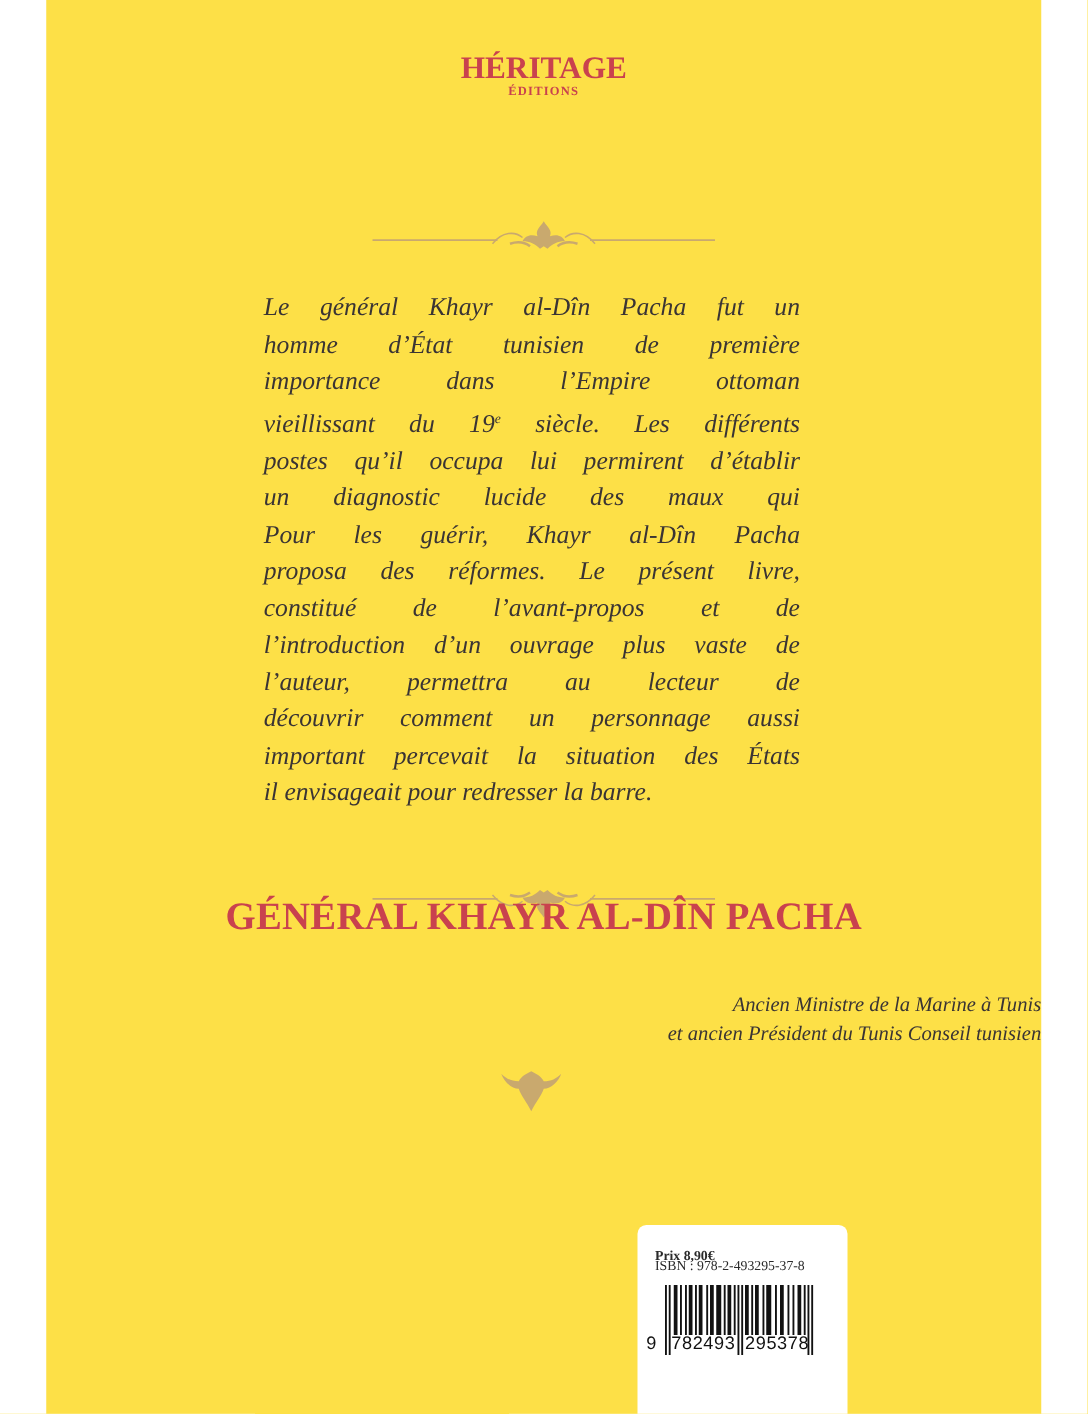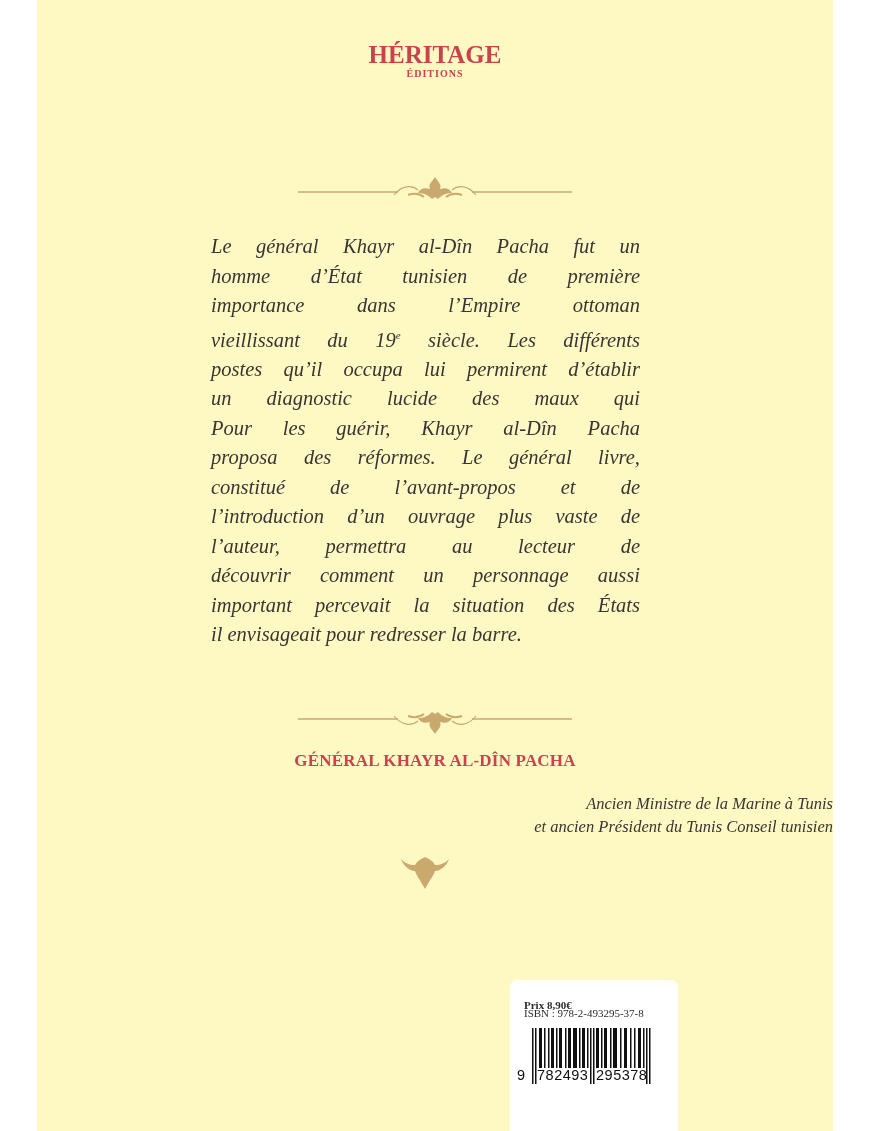--- a/index.html
+++ b/index.html
@@ -2,21 +2,21 @@
 <html><head>
 <meta charset="utf-8">
 <style>
   html, body { margin: 0; padding: 0; }
   body {
     width: 870px; height: 1131px; background: #ffffff; position: relative; overflow: hidden;
     font-family: "Liberation Serif", "DejaVu Serif", serif;
   }
   .cover {
     position: absolute; left: 37px; top: 0; width: 796px; height: 1131px;
-    background: #fef9c3;
+    background: #fde047;
   }
   .publisher {
     position: absolute; left: 0; width: 796px; top: 42px; text-align: center; color: #c9424e;
   }
   .publisher .name {
     font-family: "Liberation Serif", serif; font-weight: bold; font-size: 25px; letter-spacing: 0px; line-height: 26px;
     display: block;
   }
   .publisher .sub {
     font-family: "Liberation Serif", serif; font-weight: bold; font-size: 10px; letter-spacing: 1px; line-height: 12px;
@@ -25,22 +25,22 @@
   .ornament { position: absolute; }
   .ornament svg { display: block; }
   .blurb {
     position: absolute; left: 174px; top: 232px; width: 429px;
     font-family: "Liberation Serif", serif; font-size: 20.5px; line-height: 29.5px; color: #3a3434;
     text-align: justify; text-align-last: left; hyphens: none;
   }
   .blurb .line { display: block; text-align: justify; text-align-last: justify; white-space: nowrap; font-style: italic; }
   .blurb .line.last { text-align-last: left; }
   .author {
-    position: absolute; left: 0; width: 796px; top: 751px; text-align: center;
-    color: #c9424e; font-weight: bold; font-size: 17px; letter-spacing: 0.2px;
+    position: absolute; left: 0; width: 796px; top: 715px; text-align: center;
+    color: #c9424e; font-weight: bold; font-size: 31px; letter-spacing: 0.2px;
   }
   .role {
     position: absolute; left: 0; width: 796px; top: 792px; text-align: right;
     color: #3a3434; font-style: italic; font-size: 16.5px; line-height: 23px;
   }
   .sticker {
     position: absolute; left: 473px; top: 980px; width: 168px; height: 151px;
     background: #ffffff; border-radius: 7px 7px 0 0;
   }
   .sticker .price, .sticker .isbn {
@@ -74,21 +74,21 @@
   </div>
 
   <div class="blurb">
     <span class="line">Le général Khayr al-Dîn Pacha fut un</span>
     <span class="line">homme d’État tunisien de première</span>
     <span class="line">importance dans l’Empire ottoman</span>
     <span class="line"><span>vieillissant du 19</span><sup style="font-size:11px;">e</sup><span> siècle. Les différents</span></span>
     <span class="line">postes qu’il occupa lui permirent d’établir</span>
     <span class="line">un diagnostic lucide des maux qui</span>
     <span class="line">Pour les guérir, Khayr al-Dîn Pacha</span>
-    <span class="line">proposa des réformes. Le général livre,</span>
+    <span class="line">proposa des réformes. Le présent livre,</span>
     <span class="line">constitué de l’avant-propos et de</span>
     <span class="line">l’introduction d’un ouvrage plus vaste de</span>
     <span class="line">l’auteur, permettra au lecteur de</span>
     <span class="line">découvrir comment un personnage aussi</span>
     <span class="line">important percevait la situation des États</span>
     <span class="line last">il envisageait pour redresser la barre.</span>
   </div>
 
   <div class="ornament" style="left:253px; top:704px;">
     <svg width="290" height="34" viewBox="0 0 290 34">

